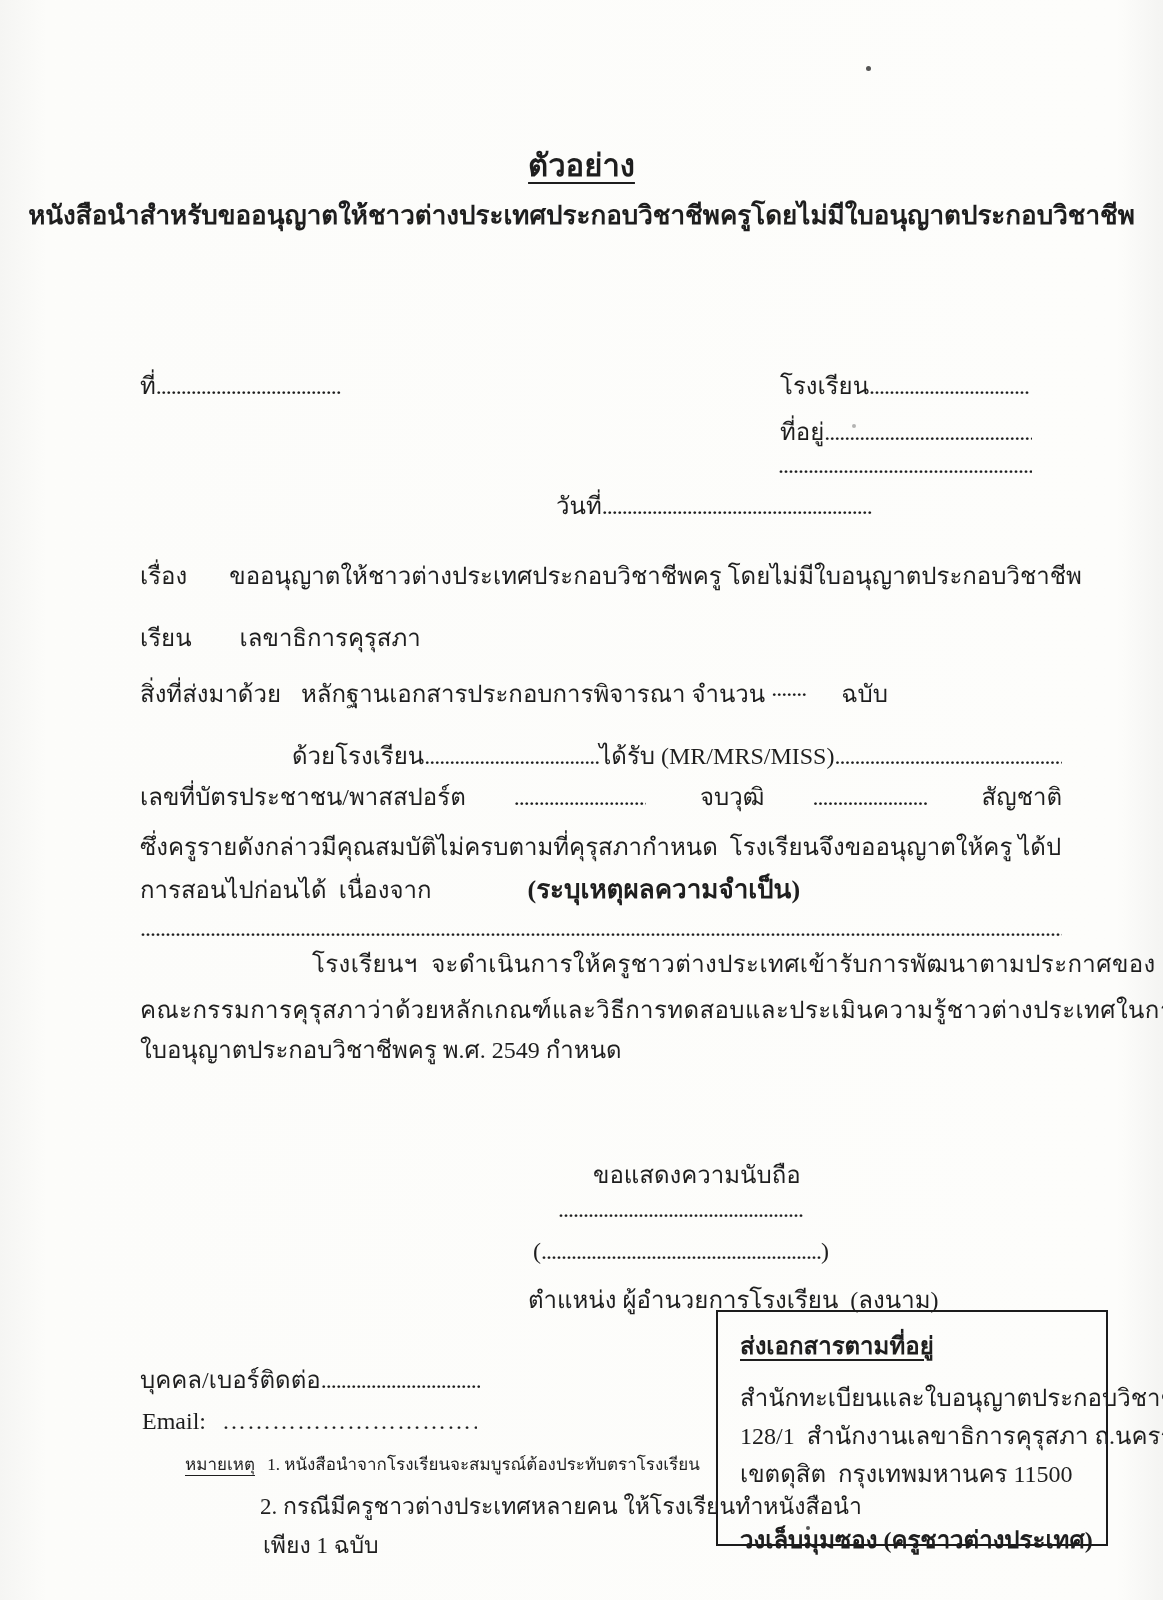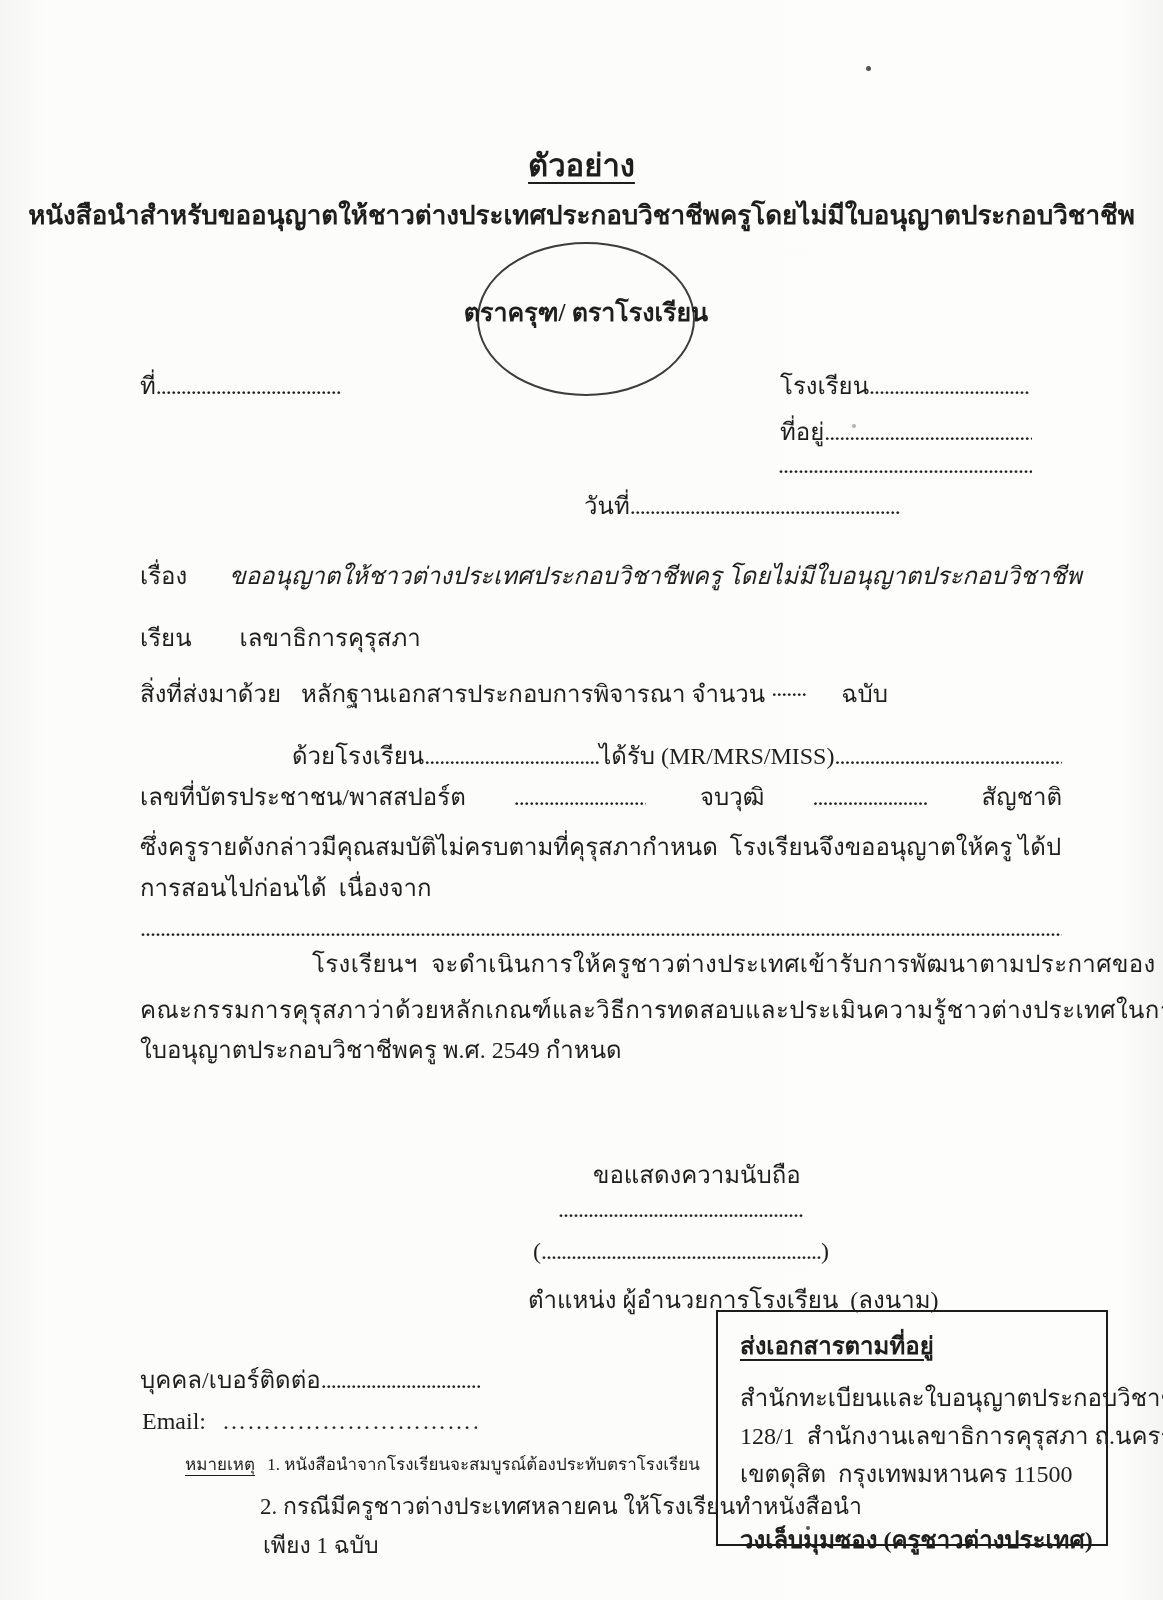--- a/index.html
+++ b/index.html
@@ -42,48 +42,45 @@
   <div class="dot-artifact" style="left:866px;top:66px;width:5px;height:5px;background:#555;"></div>
   <div class="dot-artifact" style="left:852px;top:424px;width:4px;height:4px;opacity:.55;"></div>
   <div class="dot-artifact" style="left:806px;top:1526px;width:4px;height:4px;background:#555;"></div>
 
   <div class="abs center" style="left:0;top:140px;width:1163px;">
     <span class="doc-title">ตัวอย่าง</span>
   </div>
 
   <div class="abs center doc-subtitle" style="left:0;top:194px;width:1163px;">หนังสือนำสำหรับขออนุญาตให้ชาวต่างประเทศประกอบวิชาชีพครูโดยไม่มีใบอนุญาตประกอบวิชาชีพ</div>
 
-  <div class="abs seal" style="left:477px;top:242px;width:214px;height:150px;">
-    <span class="seal-text">ตราครุฑ/ ตราโรงเรียน</span>
-  </div>
 
   <div class="abs dotline" style="left:140px;top:366px;width:202px;">
     <span>ที่</span>
     <span class="fill">........................................................................................................................................................................................................................</span>
   </div>
 
   <div class="abs dotline" style="left:780px;top:366px;width:250px;">
     <span>โรงเรียน</span>
     <span class="fill">........................................................................................................................................................................................................................</span>
   </div>
   <div class="abs dotline" style="left:780px;top:412px;width:252px;">
     <span>ที่อยู่</span>
     <span class="fill">........................................................................................................................................................................................................................</span>
   </div>
   <div class="abs dotline" style="left:778px;top:452px;width:254px;">
     <span class="fill">........................................................................................................................................................................................................................</span>
   </div>
 
-  <div class="abs dotline" style="left:584px;top:486px;width:316px;">
+  <div class="abs dotline" style="left:556px;top:486px;width:316px;">
     <span>วันที่</span>
     <span class="fill">........................................................................................................................................................................................................................</span>
   </div>
 
   <div class="abs" style="left:140px;top:556px;">
-    <span>เรื่อง</span><span style="margin-left:42px;font-style:italic;">ขออนุญาตให้ชาวต่างประเทศประกอบวิชาชีพครู โดยไม่มีใบอนุญาตประกอบวิชาชีพ</span>
+    <span>เรื่อง</span><span style="margin-left:42px;">ขออนุญาตให้ชาวต่างประเทศประกอบวิชาชีพครู โดยไม่มีใบอนุญาตประกอบวิชาชีพ</span>
   </div>
 
   <div class="abs" style="left:140px;top:618px;">
     <span>เรียน</span><span style="margin-left:48px;">เลขาธิการคุรุสภา</span>
   </div>
 
   <div class="abs" style="left:140px;top:674px;">
     <span>สิ่งที่ส่งมาด้วย</span><span style="margin-left:20px;">หลักฐานเอกสารประกอบการพิจารณา จำนวน</span>
     <span class="fixfill" style="width:58px;">.......</span>
     <span style="margin-left:6px;">ฉบับ</span>
@@ -104,20 +101,21 @@
     <span class="pre"> สัญชาติ</span>
   </div>
 
   <div class="abs dotline" style="left:140px;top:827px;width:922px;">
     <span class="fixfill" style="width:158px;">........................................................................................................................................................................................................................</span>
     <span class="pre">ซึ่งครูรายดังกล่าวมีคุณสมบัติไม่ครบตามที่คุรุสภากำหนด  โรงเรียนจึงขออนุญาตให้ครู ได้ปฏิบัติ</span>
   </div>
 
   <div class="abs dotline" style="left:140px;top:868px;width:922px;">
     <span class="pre">การสอนไปก่อนได้  เนื่องจาก</span>
+    <span class="reason" style="margin-left:96px;">(ระบุเหตุผลความจำเป็น)</span>
   </div>
 
   <div class="abs dotline" style="left:140px;top:915px;width:922px;">
     <span class="fill">........................................................................................................................................................................................................................</span>
   </div>
 
   <div class="abs" style="left:312px;top:944px;word-spacing:7px;letter-spacing:.4px;">โรงเรียนฯ จะดำเนินการให้ครูชาวต่างประเทศเข้ารับการพัฒนาตามประกาศของ</div>
   <div class="abs" style="left:140px;top:990px;letter-spacing:.4px;word-spacing:2px;">คณะกรรมการคุรุสภาว่าด้วยหลักเกณฑ์และวิธีการทดสอบและประเมินความรู้ชาวต่างประเทศในการขอรับ</div>
   <div class="abs" style="left:140px;top:1030px;">ใบอนุญาตประกอบวิชาชีพครู พ.ศ. 2549 กำหนด</div>
 

